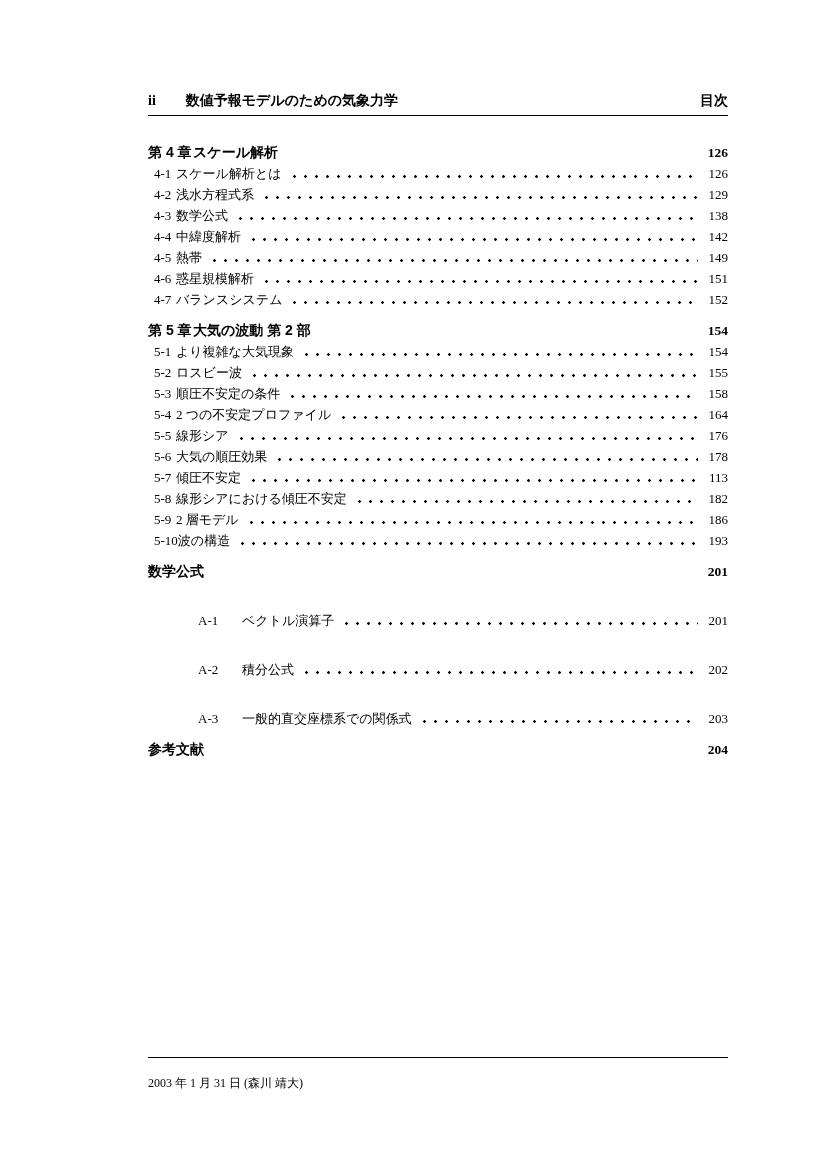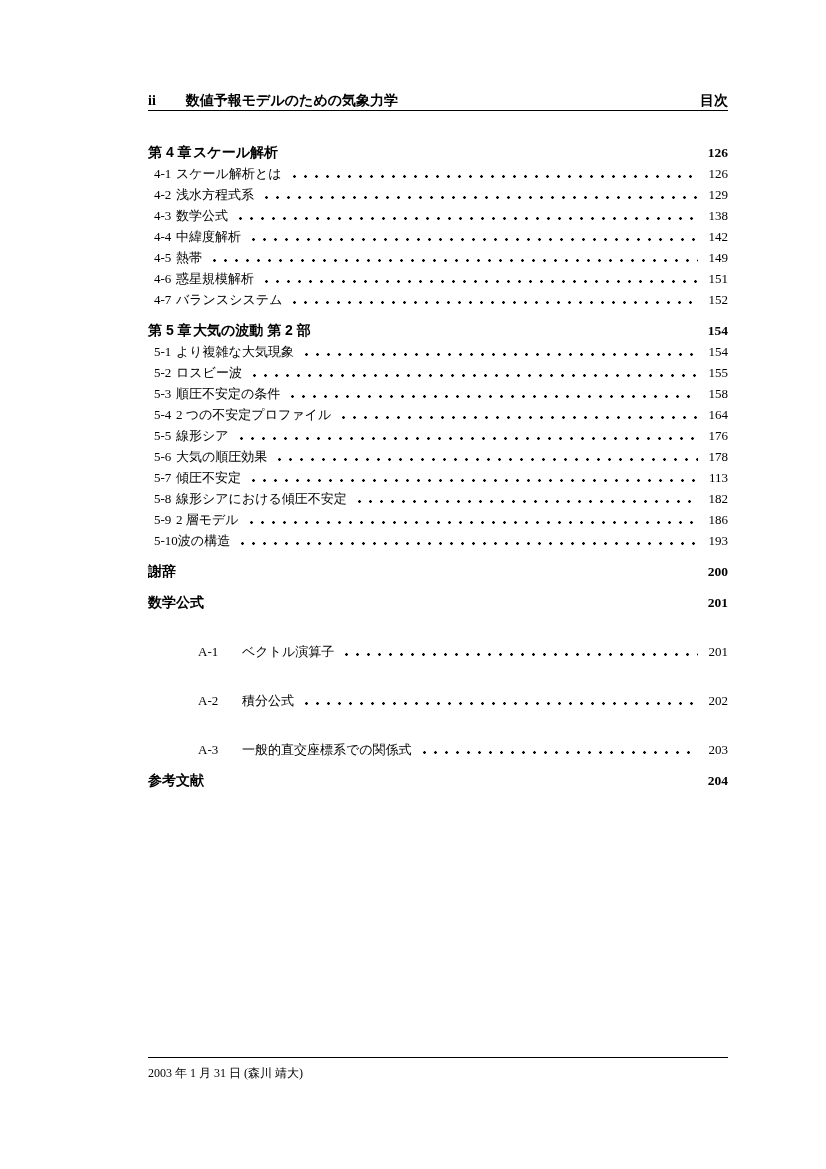--- a/index.html
+++ b/index.html
@@ -16,20 +16,21 @@
 
   
   .header {
     position: absolute;
     left: 148px;
     top: 92px;
     width: 580px;
     display: flex;
     align-items: baseline;
     border-bottom: 1.6px solid #000;
+    padding-bottom: 5px;
     font-weight: bold;
     font-size: 14px;
   }
   .header .folio {
     font-family: "Liberation Serif", serif;
     margin-right: 30px;
   }
   .header .doc-title {
     font-family: "Liberation Sans", sans-serif;
     flex: 1;
@@ -97,21 +98,21 @@
     margin-top: 28px;
   }
 
   
   .footer {
     position: absolute;
     left: 148px;
     top: 1057px;
     width: 580px;
     border-top: 1px solid #000;
-    padding-top: 7px;
+    padding-top: 17px;
     font-size: 12px;
   }
 </style>
 </head>
 <body>
 
 <div class="header">
   <span class="folio">ii</span>
   <span class="doc-title">数値予報モデルのための気象力学</span>
   <span class="section-mark">目次</span>
@@ -244,26 +245,20 @@
     <span class="page">186</span>
   </div>
 
   <div class="row section">
     <span class="num">5-10</span>
     <span class="title">波の構造</span>
     <span class="leader"></span>
     <span class="page">193</span>
   </div>
 
-  <div class="row part">
-
-    <span class="title">謝辞</span>
-    <span class="leader blank"></span>
-    <span class="page">200</span>
-  </div>
 
   <div class="row part">
 
     <span class="title">数学公式</span>
     <span class="leader blank"></span>
     <span class="page">201</span>
   </div>
 
   <div class="row appendix">
     <span class="num">A-1</span>

